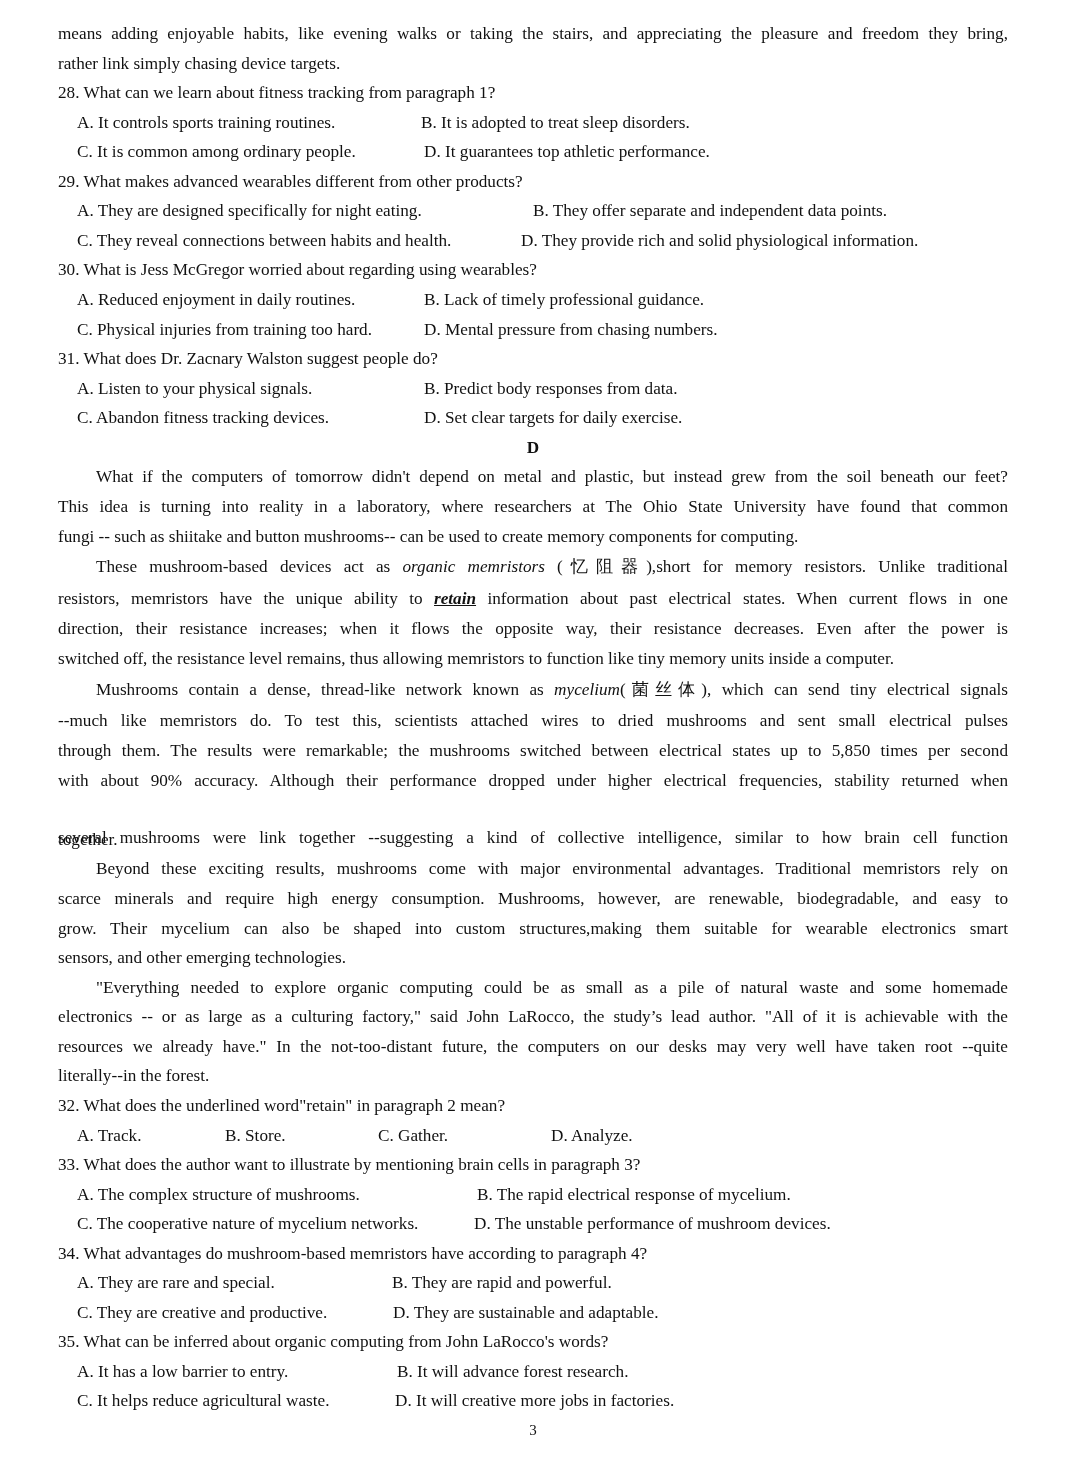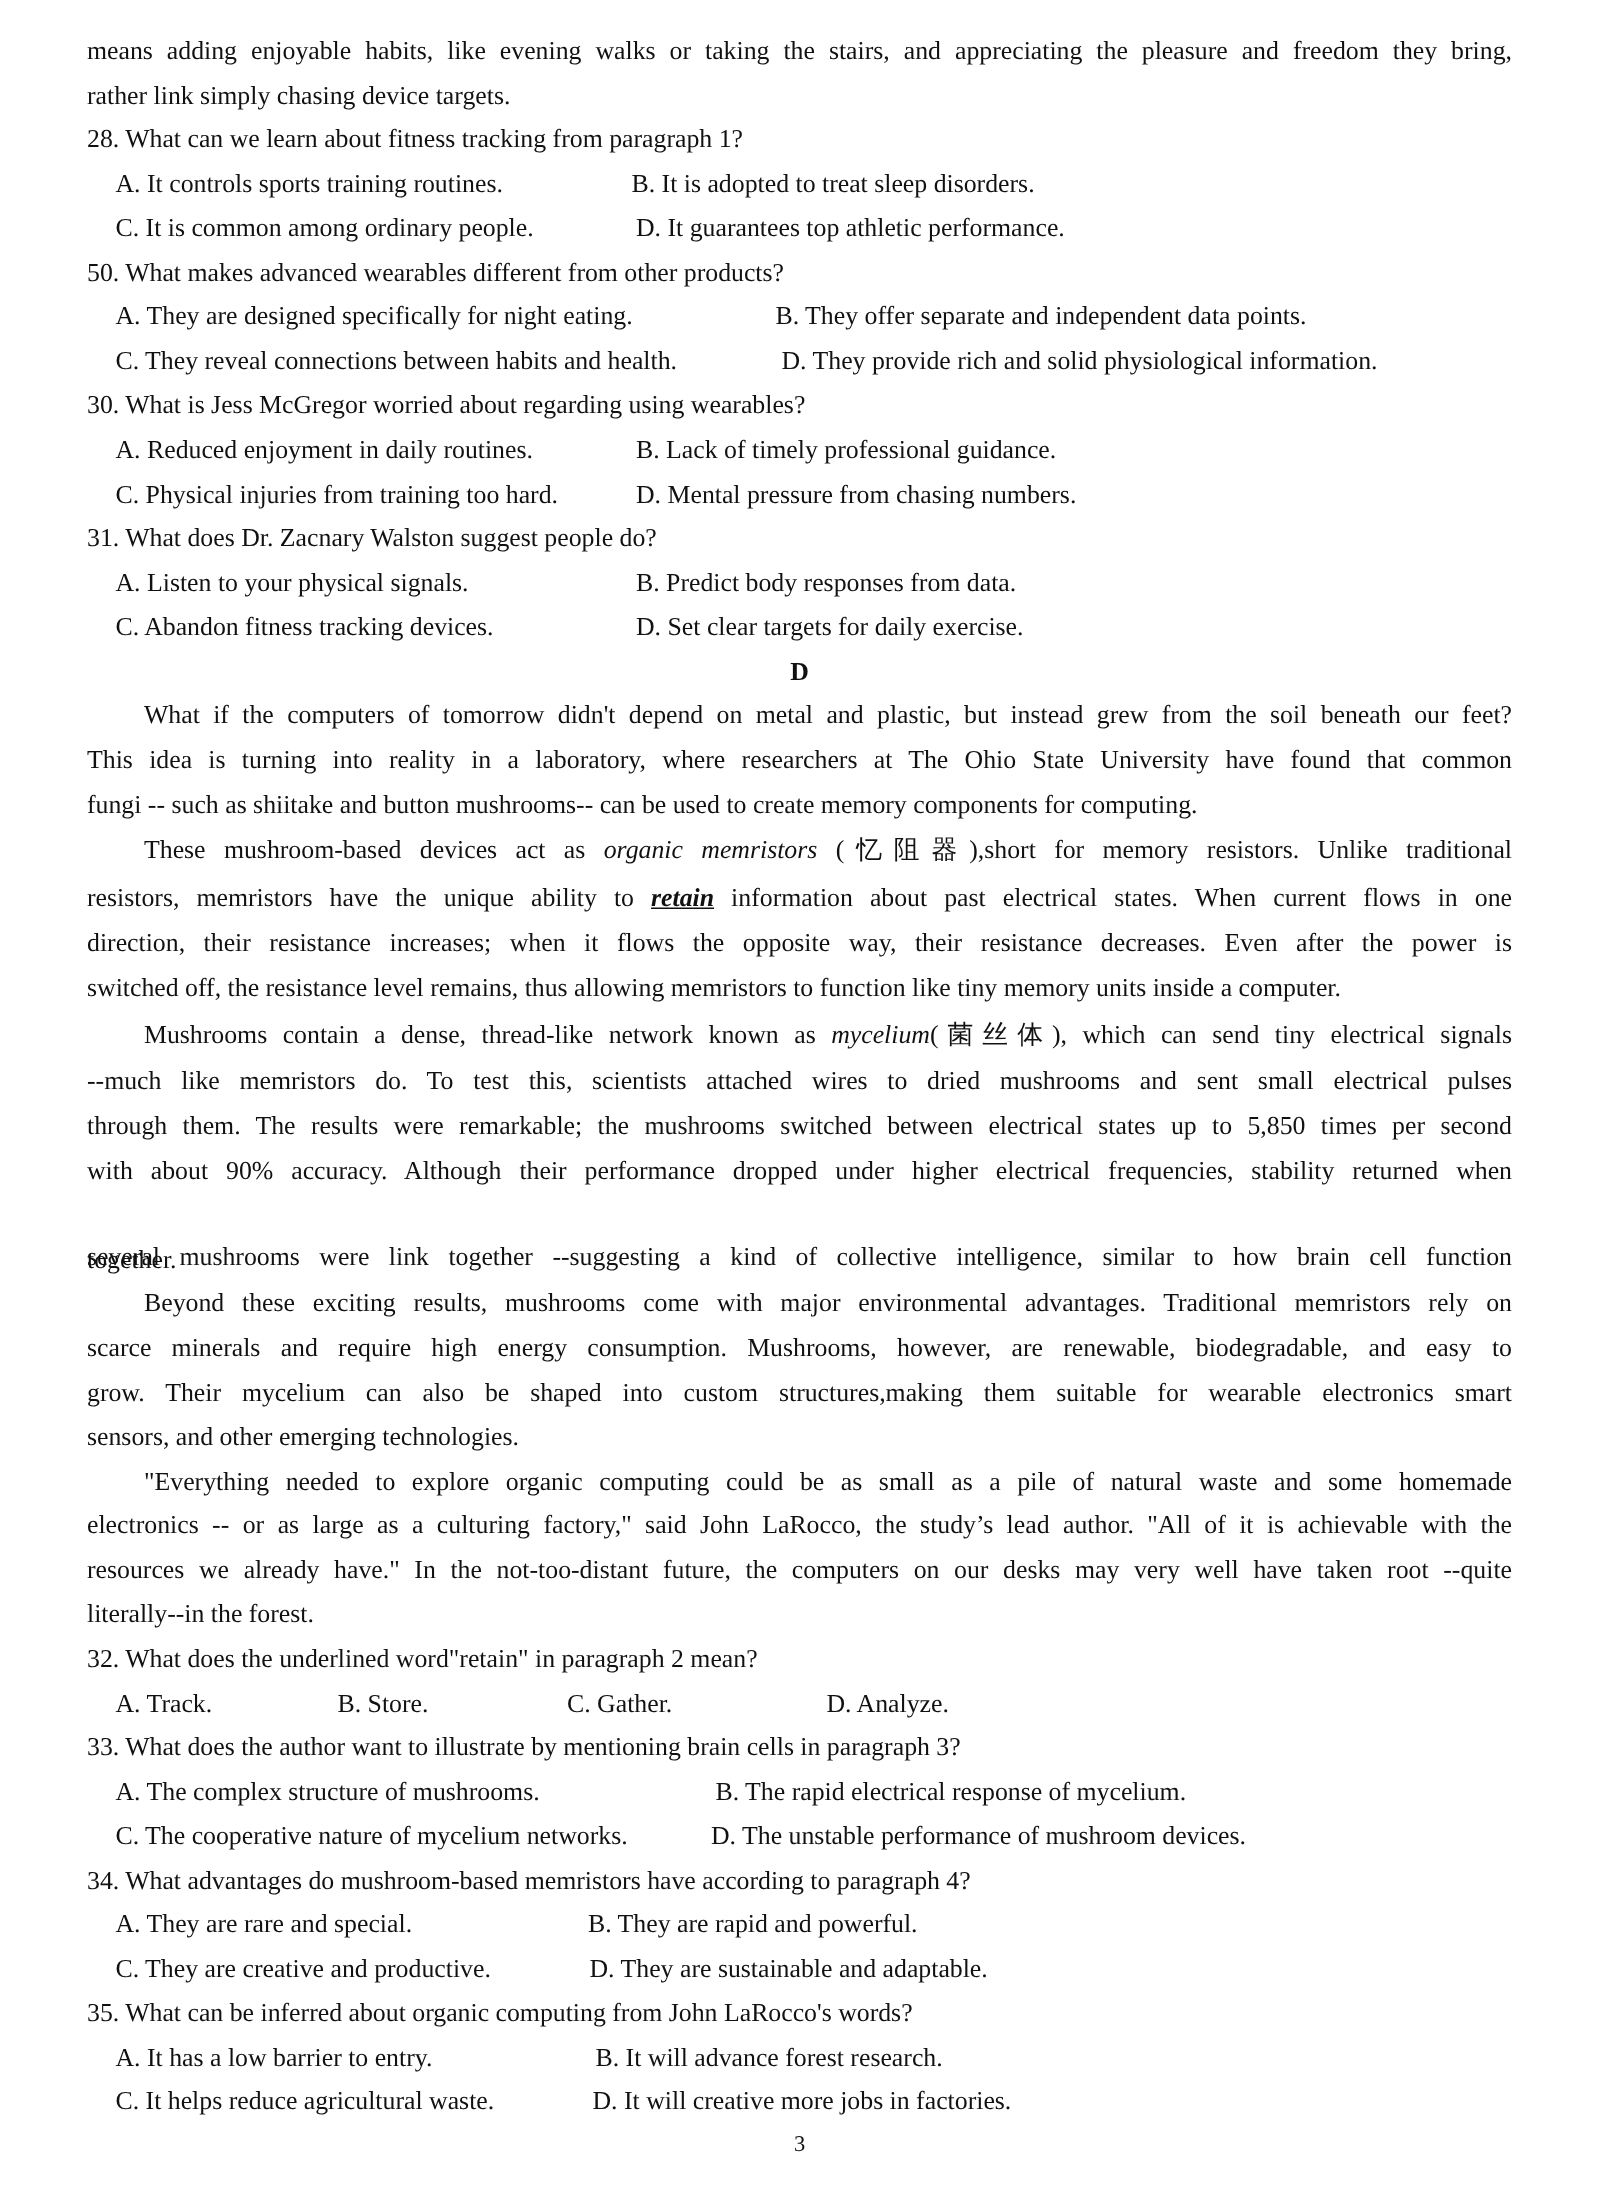--- a/index.html
+++ b/index.html
@@ -20,23 +20,23 @@
 
 <div class="ln j" style="top:24px">means adding enjoyable habits, like evening walks or taking the stairs, and appreciating the pleasure and freedom they bring,</div>
 <div class="ln" style="top:54px">rather link simply chasing device targets.</div>
 
 <div class="ln" style="top:83px">28. What can we learn about fitness tracking from paragraph 1?</div>
 <div class="col" style="left:77px;top:113px">A. It controls sports training routines.</div>
 <div class="col" style="left:421px;top:113px">B. It is adopted to treat sleep disorders.</div>
 <div class="col" style="left:77px;top:142px">C. It is common among ordinary people.</div>
 <div class="col" style="left:424px;top:142px">D. It guarantees top athletic performance.</div>
 
-<div class="ln" style="top:172px">50. What makes advanced wearables different from other products?</div>
+<div class="ln" style="top:172px">29. What makes advanced wearables different from other products?</div>
 <div class="col" style="left:77px;top:201px">A. They are designed specifically for night eating.</div>
-<div class="col" style="left:517px;top:201px">B. They offer separate and independent data points.</div>
+<div class="col" style="left:533px;top:201px">B. They offer separate and independent data points.</div>
 <div class="col" style="left:77px;top:231px">C. They reveal connections between habits and health.</div>
 <div class="col" style="left:521px;top:231px">D. They provide rich and solid physiological information.</div>
 
 <div class="ln" style="top:260px">30. What is Jess McGregor worried about regarding using wearables?</div>
 <div class="col" style="left:77px;top:290px">A. Reduced enjoyment in daily routines.</div>
 <div class="col" style="left:424px;top:290px">B. Lack of timely professional guidance.</div>
 <div class="col" style="left:77px;top:320px">C. Physical injuries from training too hard.</div>
 <div class="col" style="left:424px;top:320px">D. Mental pressure from chasing numbers.</div>
 
 <div class="ln" style="top:349px">31. What does Dr. Zacnary Walston suggest people do?</div>

